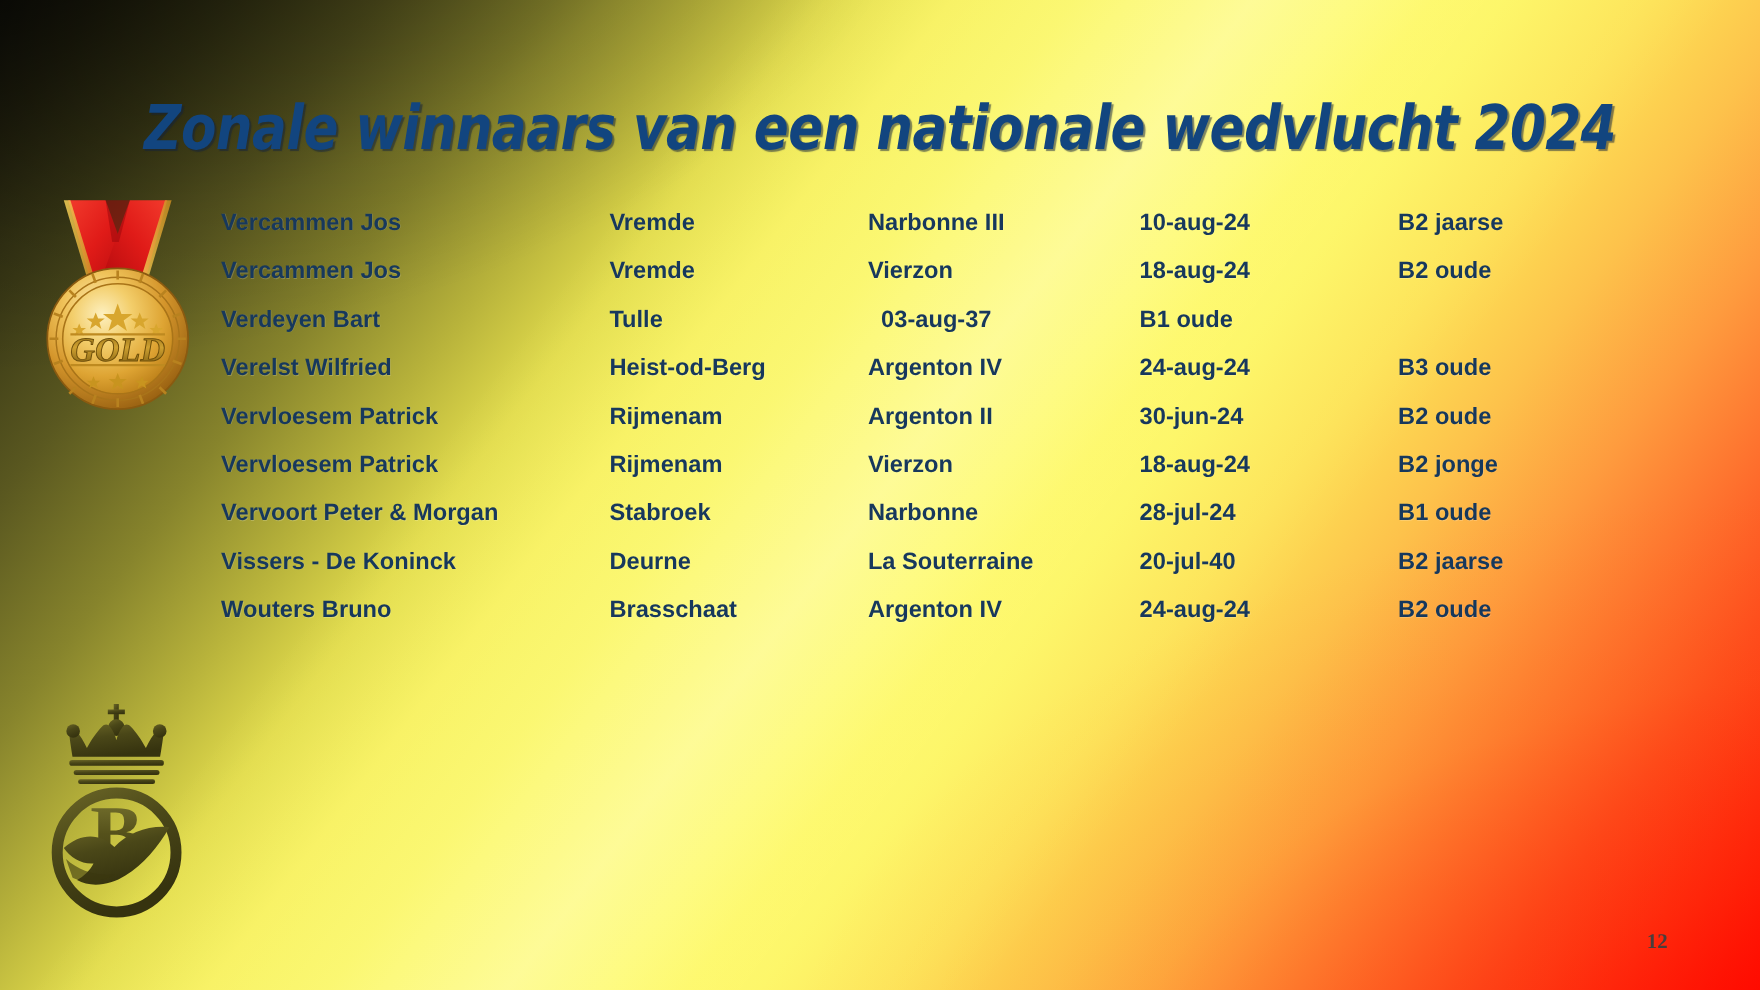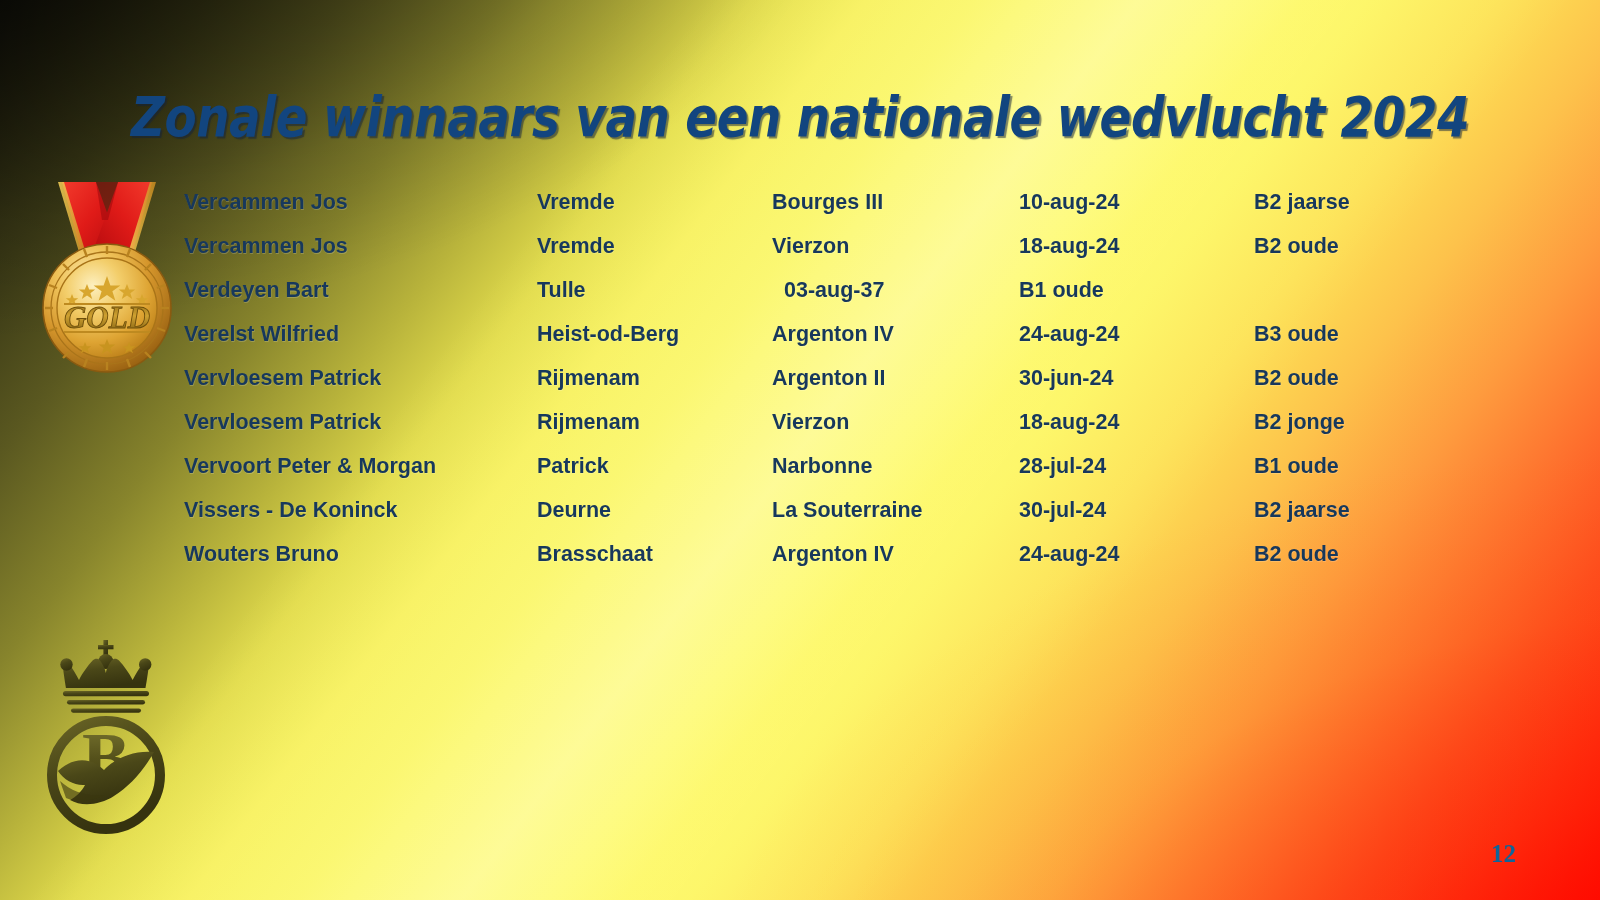--- a/index.html
+++ b/index.html
@@ -117,21 +117,21 @@
     height: 44px;
   }
   .cell {
     color: #17385C;
     font-size: 21.5px;
     font-weight: 700;
     line-height: 44px;
     white-space: nowrap;
     text-shadow: 0.5px 0.5px 0 rgba(255,255,255,0.18);
   }
-  .c-name  { width: 353px; }
+  .c-name  { width: 353px; margin-left: 17px; }
   .c-club  { width: 235px; }
   .c-race  { width: 235px; }
   .c-date  { width: 235px; margin-left: 12px; }
   .c-cat   { width: 220px; }
 
   
   .medal-wrap {
     position: absolute;
     left: 26px;
     top: 176px;
@@ -148,23 +148,23 @@
     width: 152px;
     height: 205px;
   }
 
   
   .page-num {
     position: absolute;
     right: 84px;
     bottom: 32px;
     font-family: "Liberation Serif", serif;
-    font-size: 25px;
+    font-size: 19px;
     font-weight: 700;
-    color: #0369a1;
+    color: #404040;
     opacity: 0.95;
   }
 </style>
 </head>
 <body>
 
 <div id="slide">
 
   <div class="bg-base"></div>
   <div class="bg-sheen"></div>
@@ -258,21 +258,21 @@
 
       <text x="81" y="152" text-anchor="middle" font-family="Liberation Serif, serif" font-size="31" font-weight="700" fill="url(#goldTxt)" stroke="#6E4F0B" stroke-width="0.9">GOLD</text>
     </svg>
   </div>
 
   <div class="table">
 
     <div class="row">
       <div class="cell c-name">Vercammen Jos</div>
       <div class="cell c-club">Vremde</div>
-      <div class="cell c-race">Bourges III</div>
+      <div class="cell c-race">Narbonne III</div>
       <div class="cell c-date">10-aug-24</div>
       <div class="cell c-cat">B2 jaarse</div>
     </div>
 
     <div class="row">
       <div class="cell c-name">Vercammen Jos</div>
       <div class="cell c-club">Vremde</div>
       <div class="cell c-race">Vierzon</div>
       <div class="cell c-date">18-aug-24</div>
       <div class="cell c-cat">B2 oude</div>
@@ -304,31 +304,31 @@
     <div class="row">
       <div class="cell c-name">Vervloesem Patrick</div>
       <div class="cell c-club">Rijmenam</div>
       <div class="cell c-race">Vierzon</div>
       <div class="cell c-date">18-aug-24</div>
       <div class="cell c-cat">B2 jonge</div>
     </div>
 
     <div class="row">
       <div class="cell c-name">Vervoort Peter &amp; Morgan</div>
-      <div class="cell c-club">Patrick</div>
+      <div class="cell c-club">Stabroek</div>
       <div class="cell c-race">Narbonne</div>
       <div class="cell c-date">28-jul-24</div>
       <div class="cell c-cat">B1 oude</div>
     </div>
 
     <div class="row">
       <div class="cell c-name">Vissers - De Koninck</div>
       <div class="cell c-club">Deurne</div>
       <div class="cell c-race">La Souterraine</div>
-      <div class="cell c-date">30-jul-24</div>
+      <div class="cell c-date">20-jul-40</div>
       <div class="cell c-cat">B2 jaarse</div>
     </div>
 
     <div class="row">
       <div class="cell c-name">Wouters Bruno</div>
       <div class="cell c-club">Brasschaat</div>
       <div class="cell c-race">Argenton IV</div>
       <div class="cell c-date">24-aug-24</div>
       <div class="cell c-cat">B2 oude</div>
     </div>

